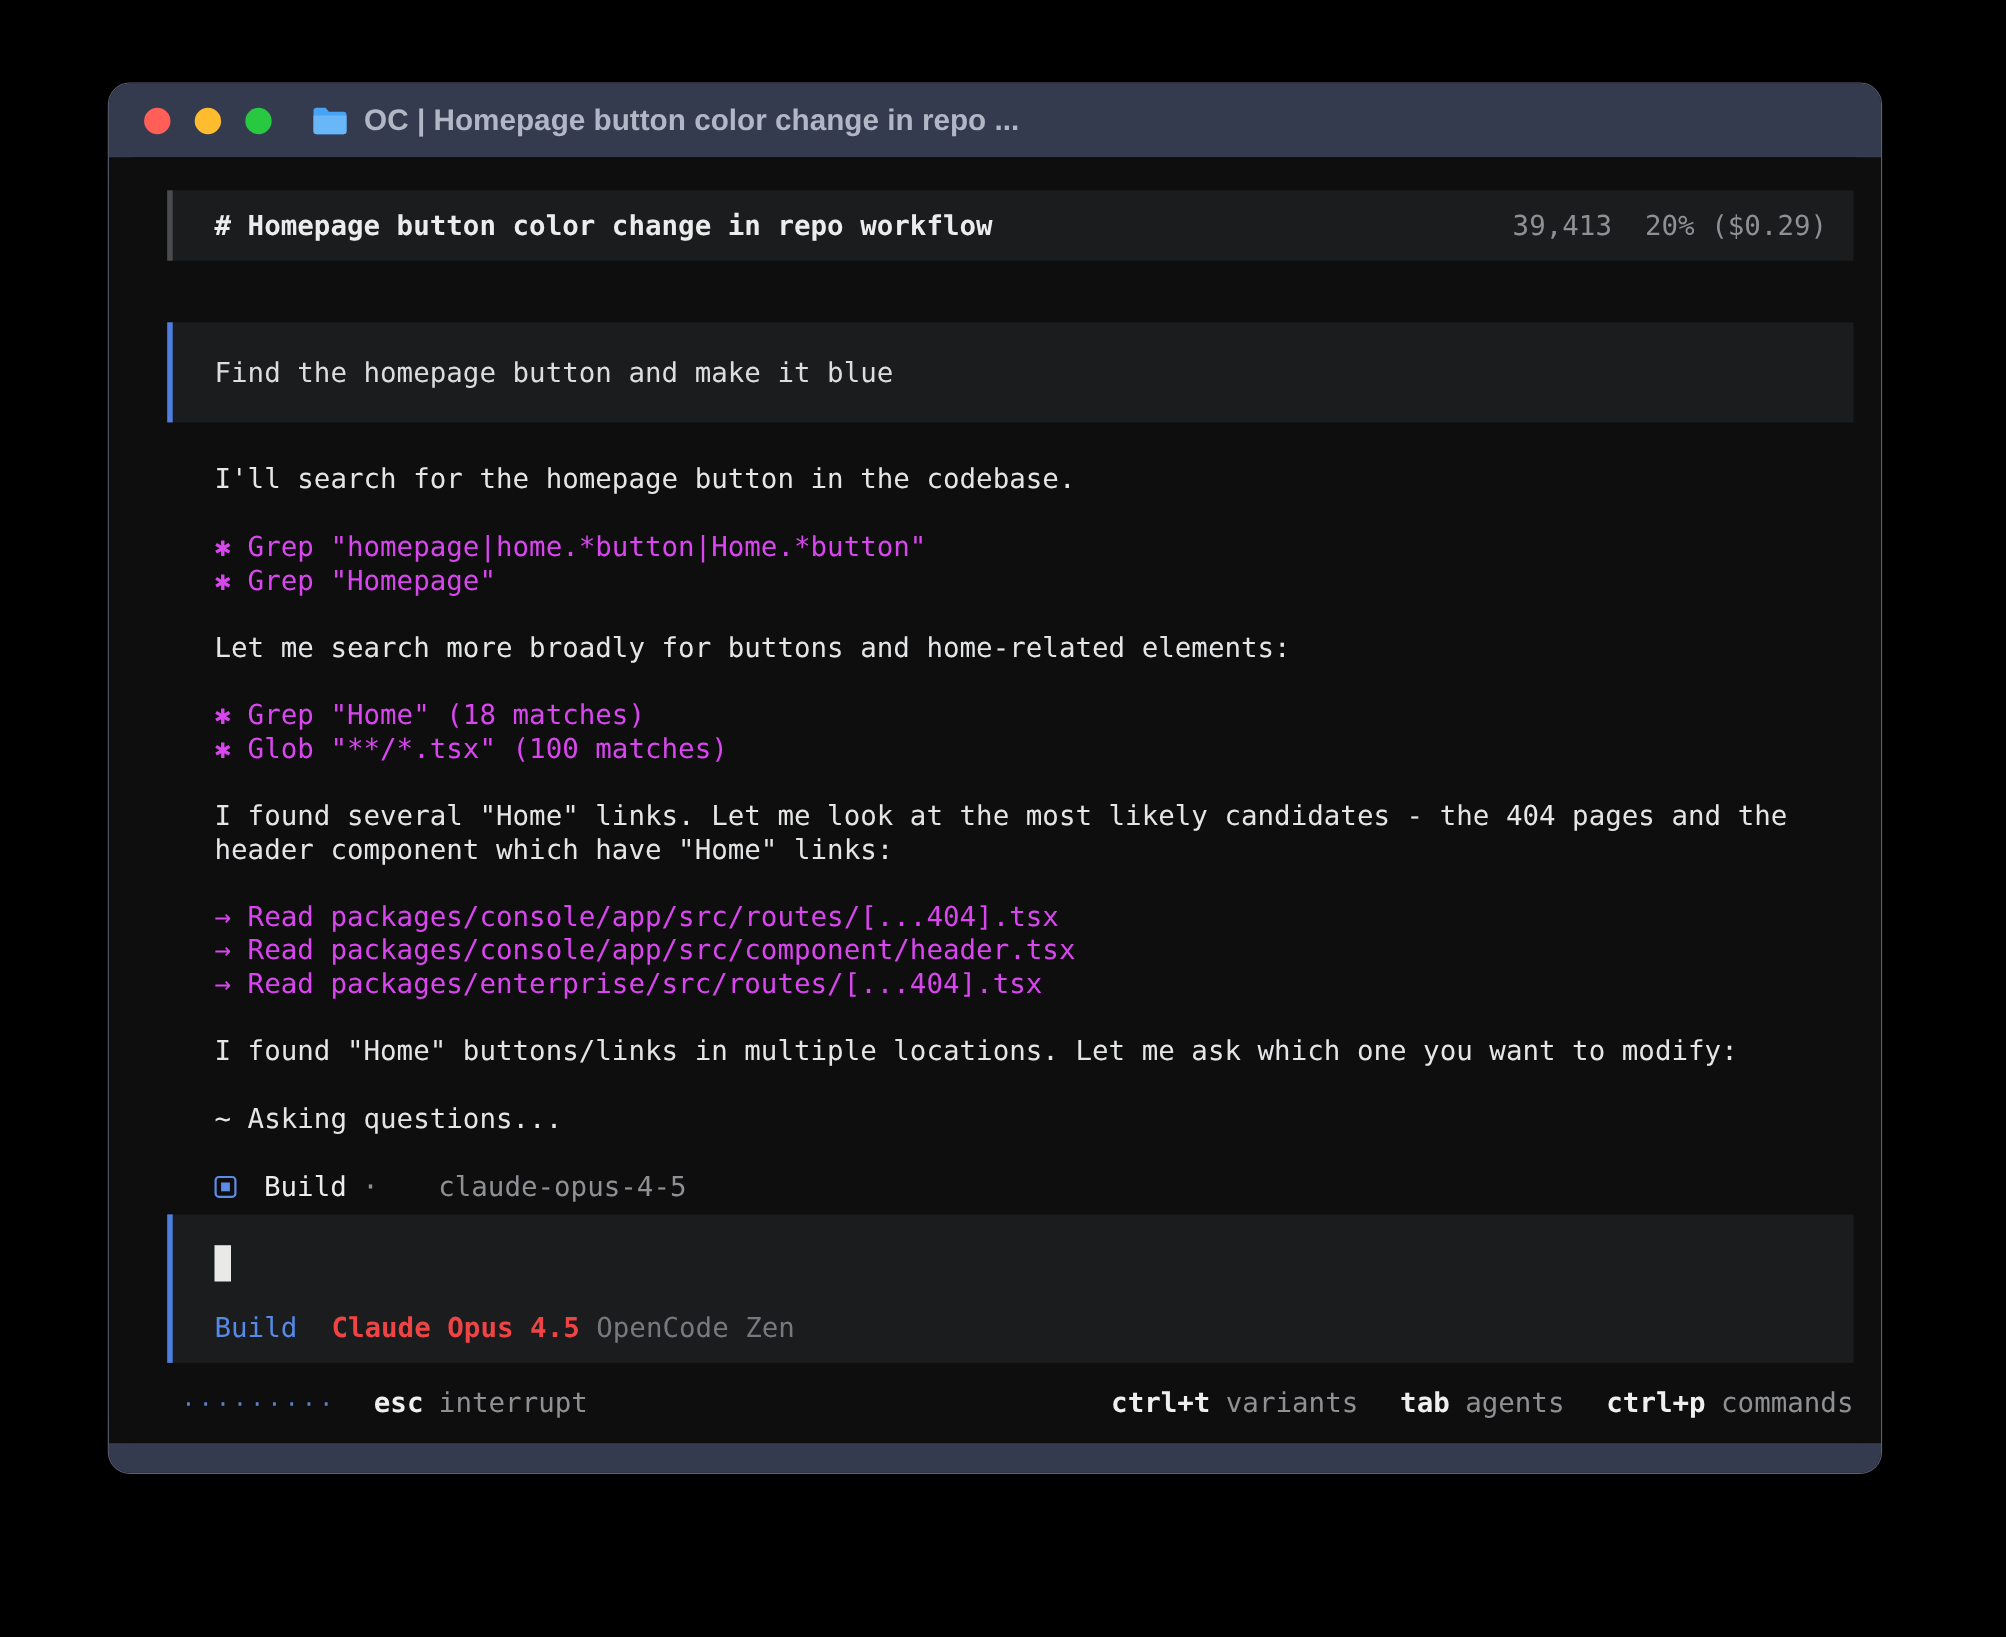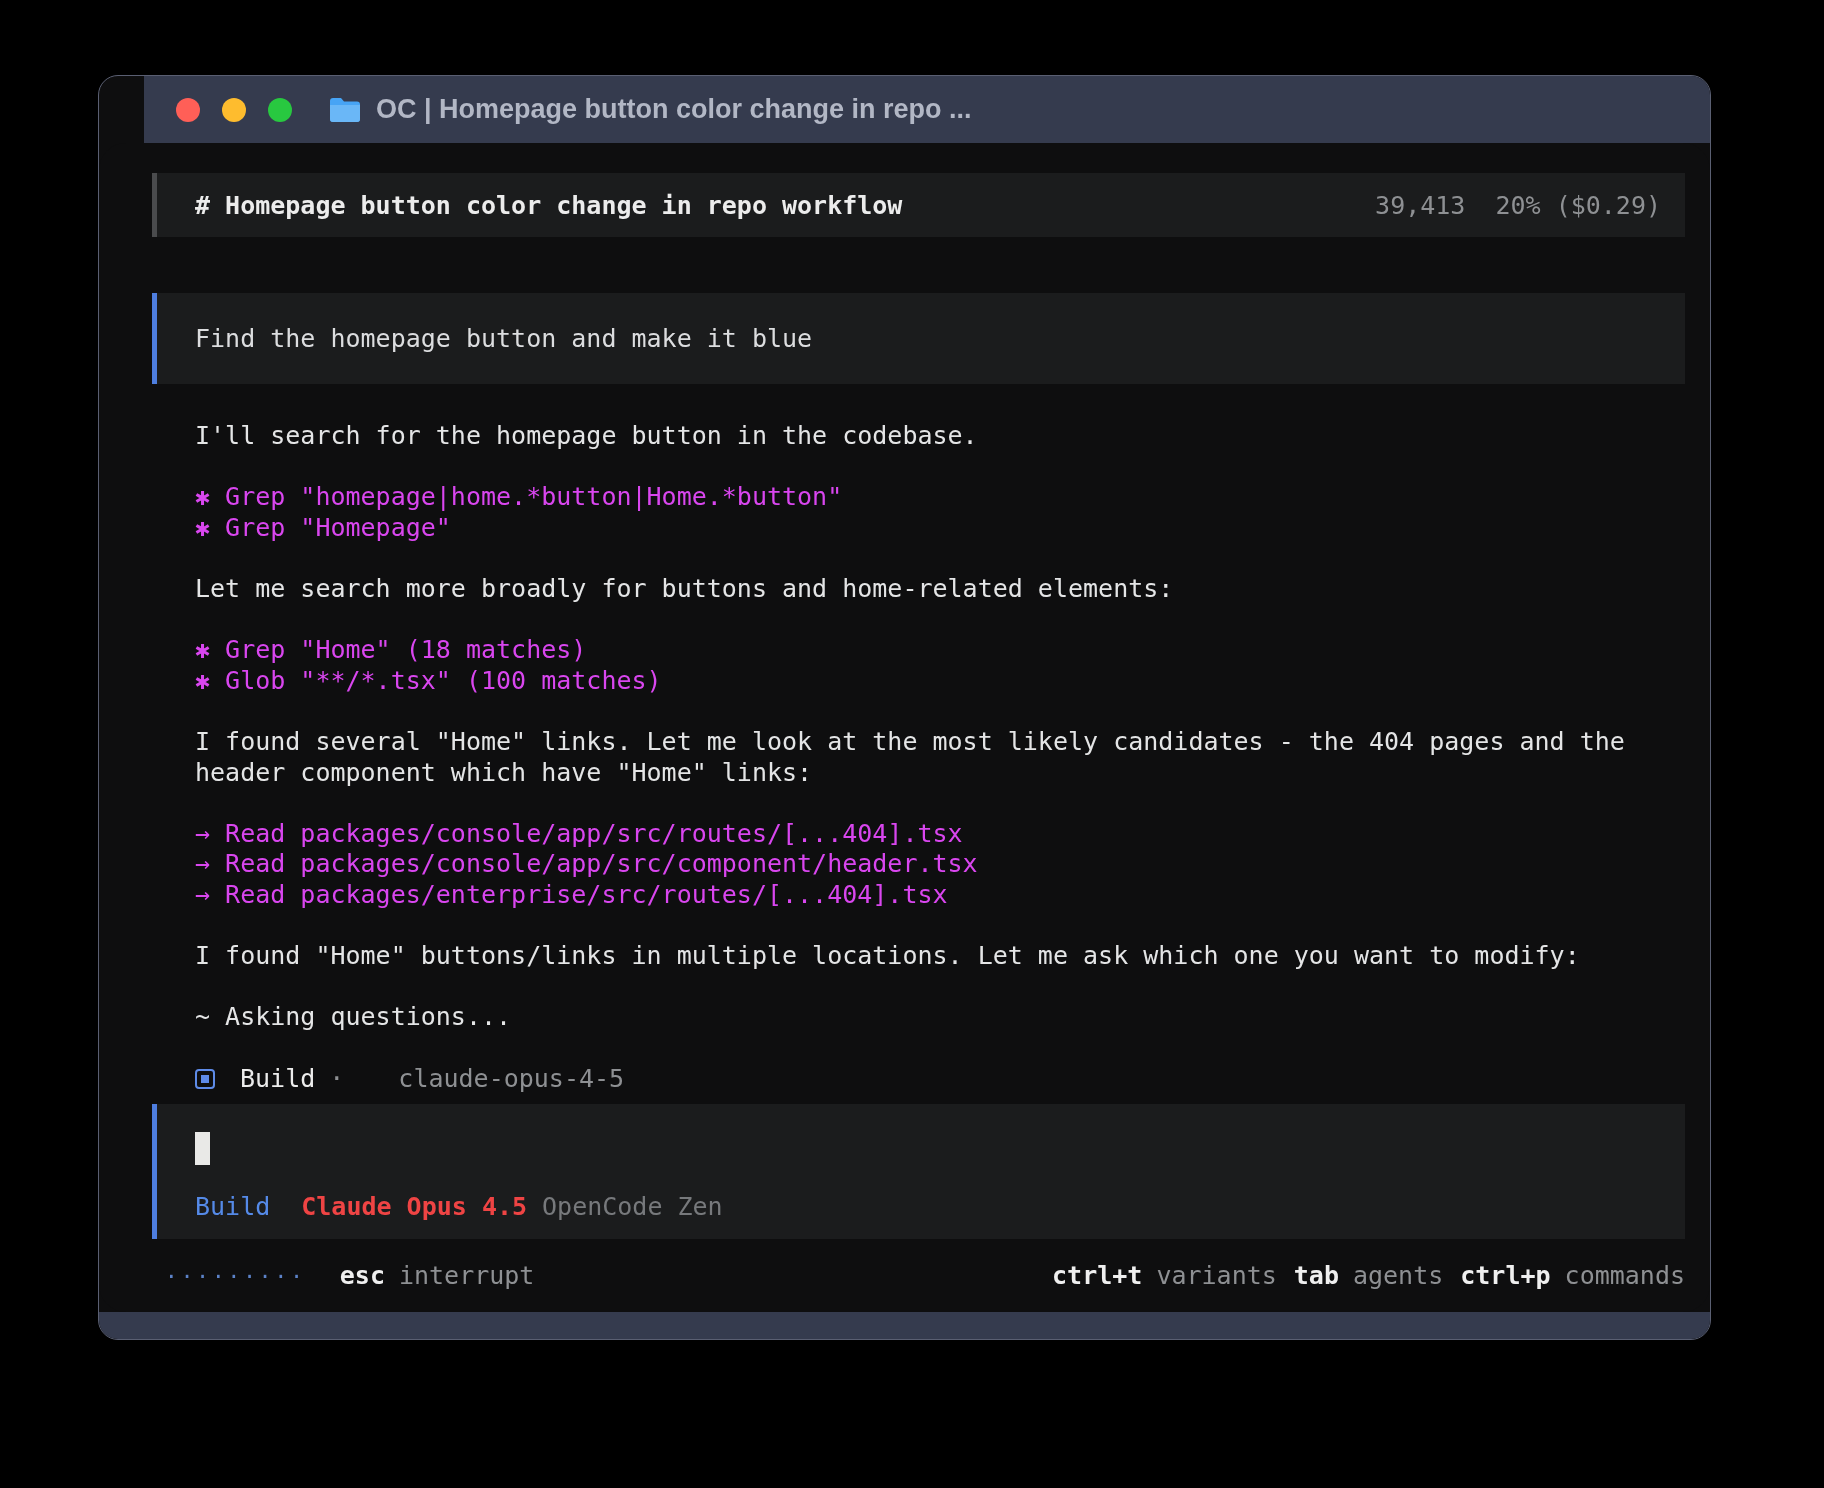--- a/index.html
+++ b/index.html
@@ -16,21 +16,20 @@
     display: flex; flex-direction: column;
   }
 
   
   .titlebar {
     height: 67px; flex: 0 0 67px;
     background: #353b4e;
     display: flex; align-items: center;
     padding-left: 32px;
     font-family: "Liberation Sans", sans-serif;
-    margin-left: 45px;
   }
   .traffic { display: flex; gap: 22px; align-items: center; }
   .light { width: 24px; height: 24px; border-radius: 50%; }
   .light.red { background: #ff5f57; }
   .light.yellow { background: #febc2e; }
   .light.green { background: #28c840; }
   .folder { margin-left: 36px; display: inline-flex; }
   .win-title {
     margin-left: 14px;
     color: #b2b7c5; font-weight: bold; font-size: 27px;
@@ -104,21 +103,21 @@
   .statusbar {
     margin-top: 22px;
     display: flex; justify-content: space-between; align-items: baseline;
     padding-left: 13px;
     white-space: nowrap;
   }
   .status-left { display: flex; align-items: baseline; }
   .spinner { color: #5c82c8; font-size: 21px; letter-spacing: 3px; margin-right: 34px; }
   .key { color: #efefef; font-weight: bold; }
   .key-label { color: #8e9093; margin-left: 14px; }
-  .status-right { display: flex; align-items: baseline; gap: 17px; }
+  .status-right { display: flex; align-items: baseline; gap: 38px; }
   .shortcut { display: flex; align-items: baseline; }
 
   
   .footer { height: 27px; flex: 0 0 27px; background: #353b4e; }
 </style>
 </head>
 <body>
 
 <div class="window">
 

